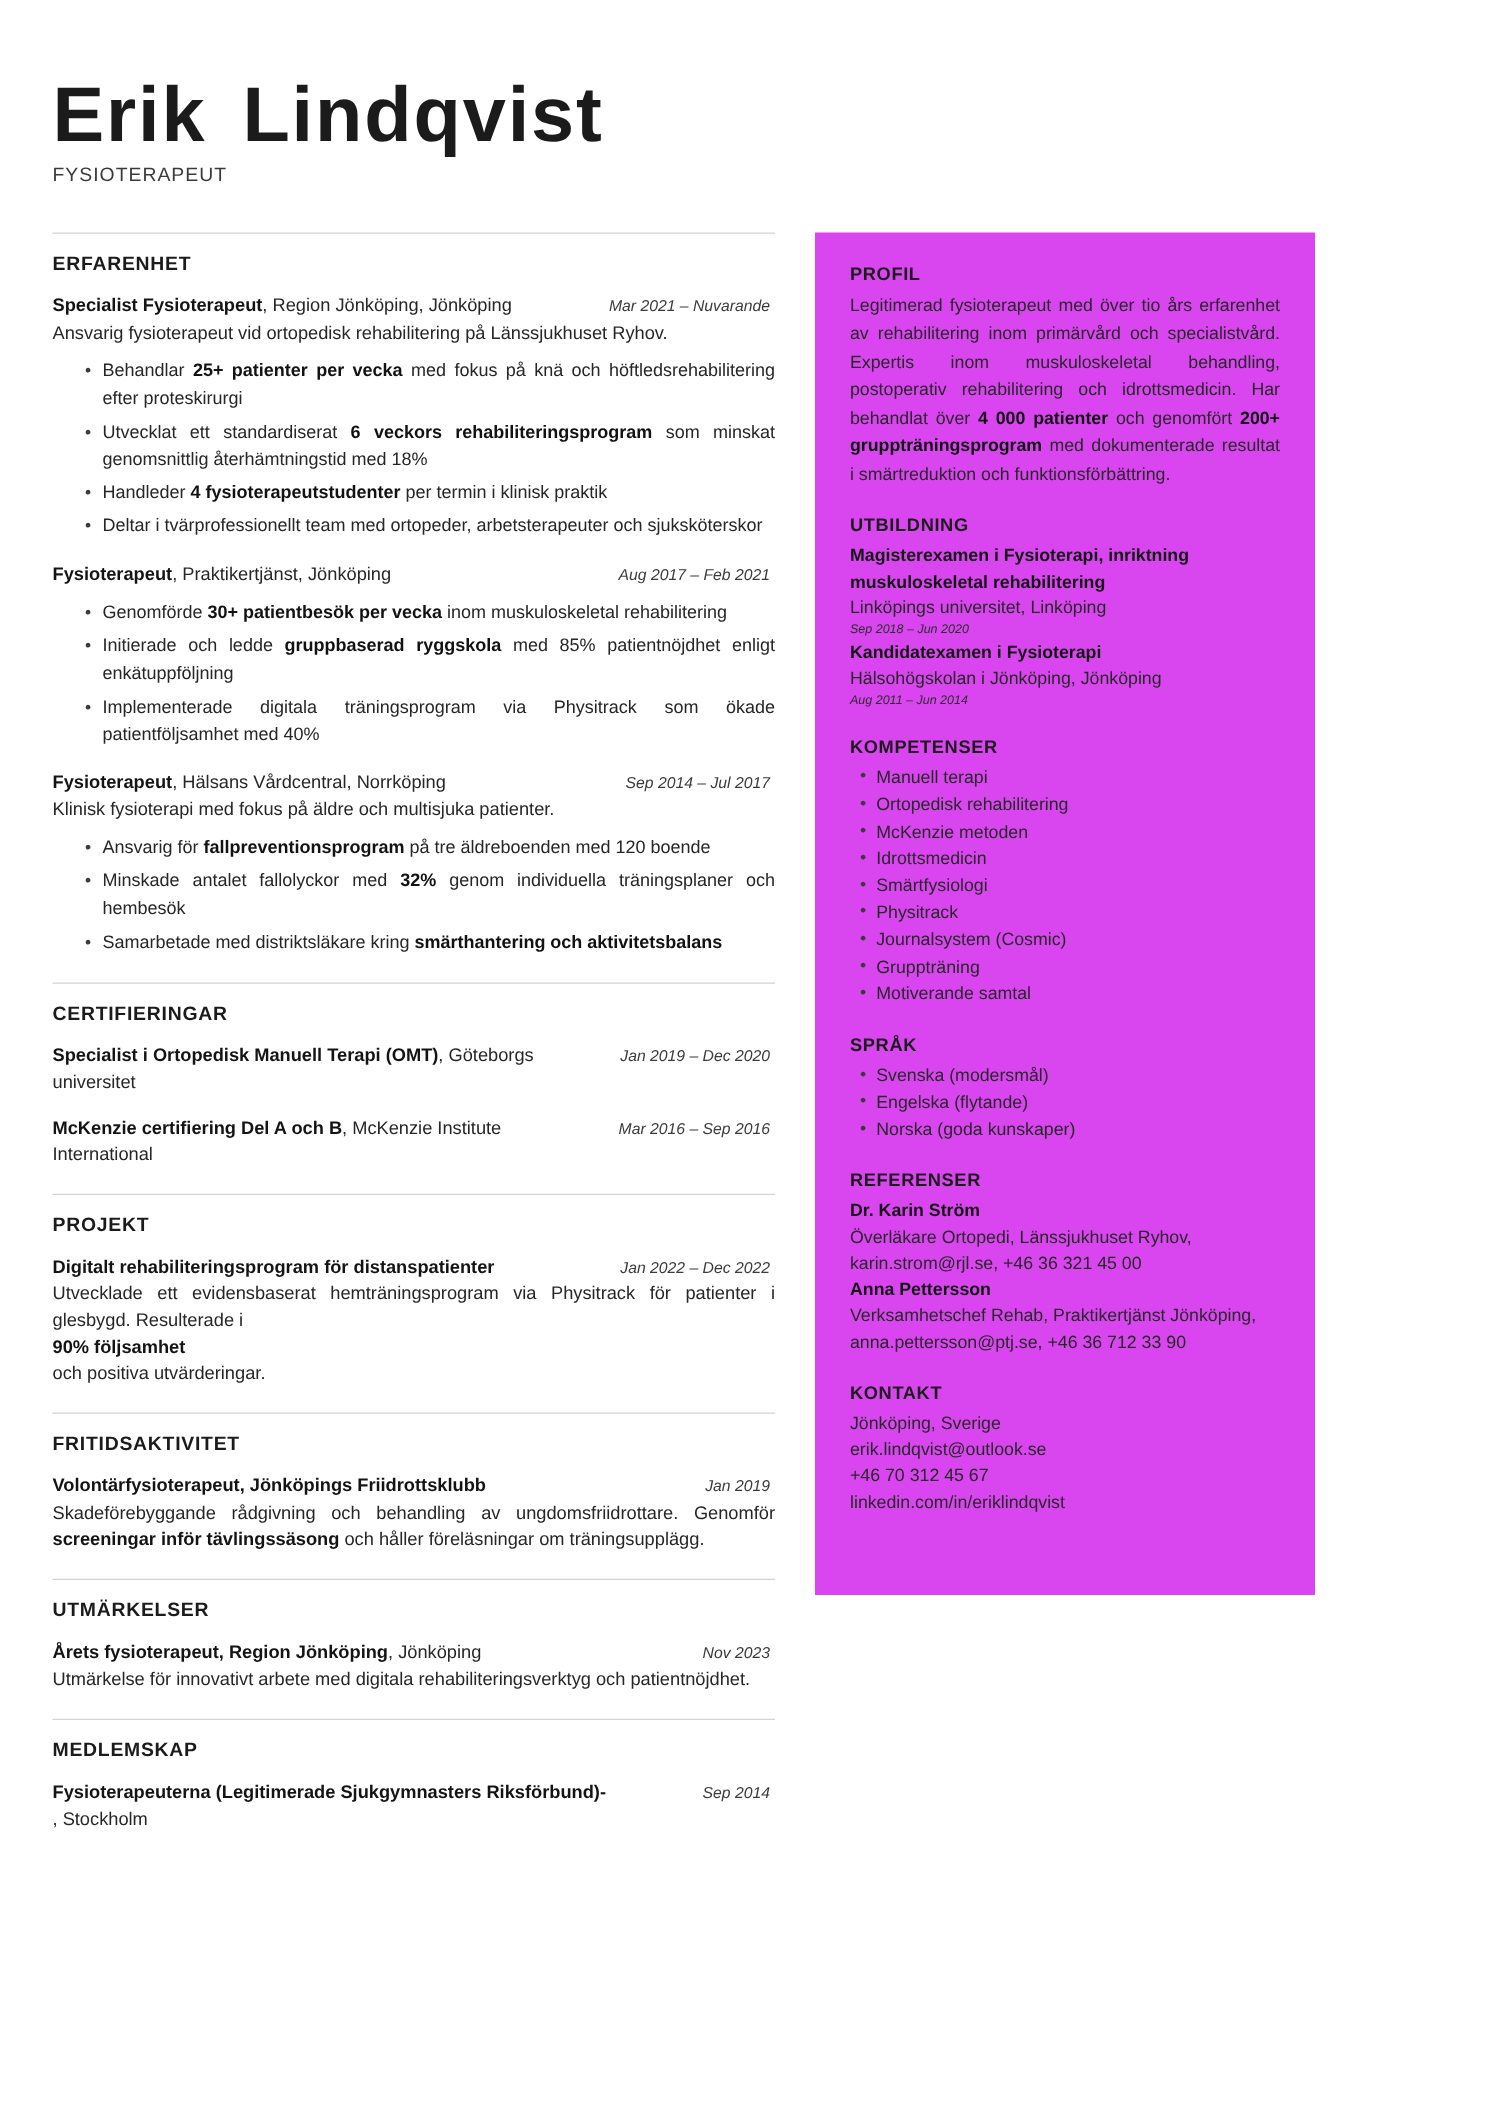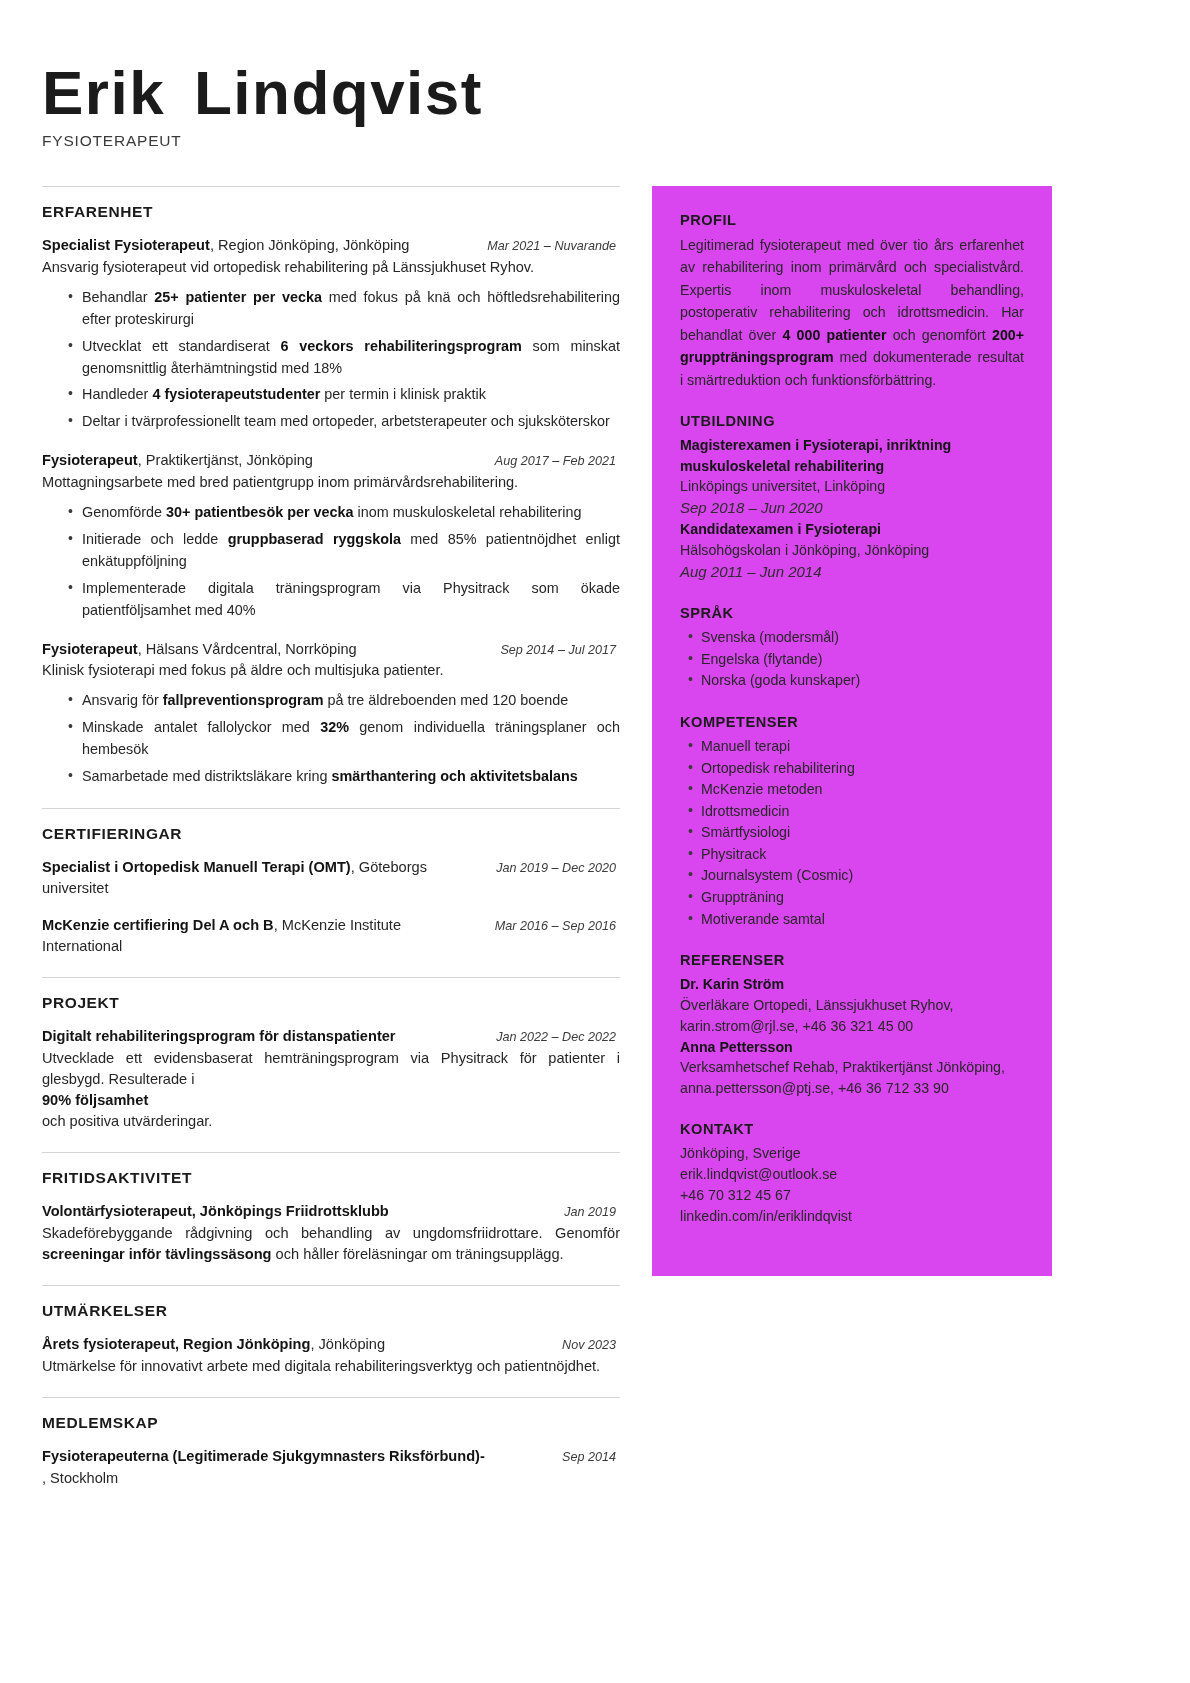--- a/index.html
+++ b/index.html
@@ -158,21 +158,21 @@
     line-height: 1.45;
     font-weight: 700;
     color: #141414;
   }
   .r-norm {
     font-size: 14.2px;
     line-height: 1.48;
     color: #272727;
   }
   .r-ital {
-    font-size: 15px;
+    font-size: 10px;
     line-height: 1.48;
     font-style: italic;
     color: #2d2d2d;
   }
   ul.r-list {
     margin: 2px 0 0 0;
     padding-left: 8px;
     list-style: none;
   }
   ul.r-list li {
@@ -220,21 +220,20 @@
             <li><span>Handleder </span><b>4 fysioterapeutstudenter</b><span> per termin i klinisk praktik</span></li>
             <li><span>Deltar i tvärprofessionellt team med ortopeder, arbetsterapeuter och sjuksköterskor</span></li>
           </ul>
         </div>
 
         <div class="entry">
           <div class="entry-head">
             <div class="entry-title"><b>Fysioterapeut</b><span>, Praktikertjänst, Jönköping</span></div>
             <div class="entry-date">Aug 2017 – Feb 2021</div>
           </div>
-          <div class="entry-sub">Mottagningsarbete med bred patientgrupp inom primärvårdsrehabilitering.</div>
           <ul class="bullets">
             <li><span>Genomförde </span><b>30+ patientbesök per vecka</b><span> inom muskuloskeletal rehabilitering</span></li>
             <li><span>Initierade och ledde </span><b>gruppbaserad ryggskola</b><span> med 85% patientnöjdhet enligt enkätuppföljning</span></li>
             <li><span>Implementerade digitala träningsprogram via Physitrack som ökade patientföljsamhet med 40%</span></li>
           </ul>
         </div>
 
         <div class="entry">
           <div class="entry-head">
             <div class="entry-title"><b>Fysioterapeut</b><span>, Hälsans Vårdcentral, Norrköping</span></div>
@@ -330,47 +329,47 @@
       </div>
 
       <div class="r-sec">
         <div class="r-title">UTBILDNING</div>
         <div class="r-bold">Magisterexamen i Fysioterapi, inriktning muskuloskeletal rehabilitering</div>
         <div class="r-norm">Linköpings universitet, Linköping</div>
         <div class="r-ital">Sep 2018 – Jun 2020</div>
         <div class="r-bold">Kandidatexamen i Fysioterapi</div>
         <div class="r-norm">Hälsohögskolan i Jönköping, Jönköping</div>
         <div class="r-ital">Aug 2011 – Jun 2014</div>
-      </div>
-
-      <div class="r-sec">
-        <div class="r-title">SPRÅK</div>
-        <ul class="r-list">
-          <li>Svenska (modersmål)</li>
-          <li>Engelska (flytande)</li>
-          <li>Norska (goda kunskaper)</li>
-        </ul>
       </div>
 
       <div class="r-sec">
         <div class="r-title">KOMPETENSER</div>
         <ul class="r-list">
           <li>Manuell terapi</li>
           <li>Ortopedisk rehabilitering</li>
           <li>McKenzie metoden</li>
           <li>Idrottsmedicin</li>
           <li>Smärtfysiologi</li>
           <li>Physitrack</li>
           <li>Journalsystem (Cosmic)</li>
           <li>Gruppträning</li>
           <li>Motiverande samtal</li>
         </ul>
       </div>
 
       <div class="r-sec">
+        <div class="r-title">SPRÅK</div>
+        <ul class="r-list">
+          <li>Svenska (modersmål)</li>
+          <li>Engelska (flytande)</li>
+          <li>Norska (goda kunskaper)</li>
+        </ul>
+      </div>
+
+      <div class="r-sec">
         <div class="r-title">REFERENSER</div>
         <div class="r-bold">Dr. Karin Ström</div>
         <div class="r-norm">Överläkare Ortopedi, Länssjukhuset Ryhov,</div>
         <div class="r-norm">karin.strom@rjl.se, +46 36 321 45 00</div>
         <div class="r-bold">Anna Pettersson</div>
         <div class="r-norm">Verksamhetschef Rehab, Praktikertjänst Jönköping,</div>
         <div class="r-norm">anna.pettersson@ptj.se, +46 36 712 33 90</div>
       </div>
 
       <div class="r-sec">

